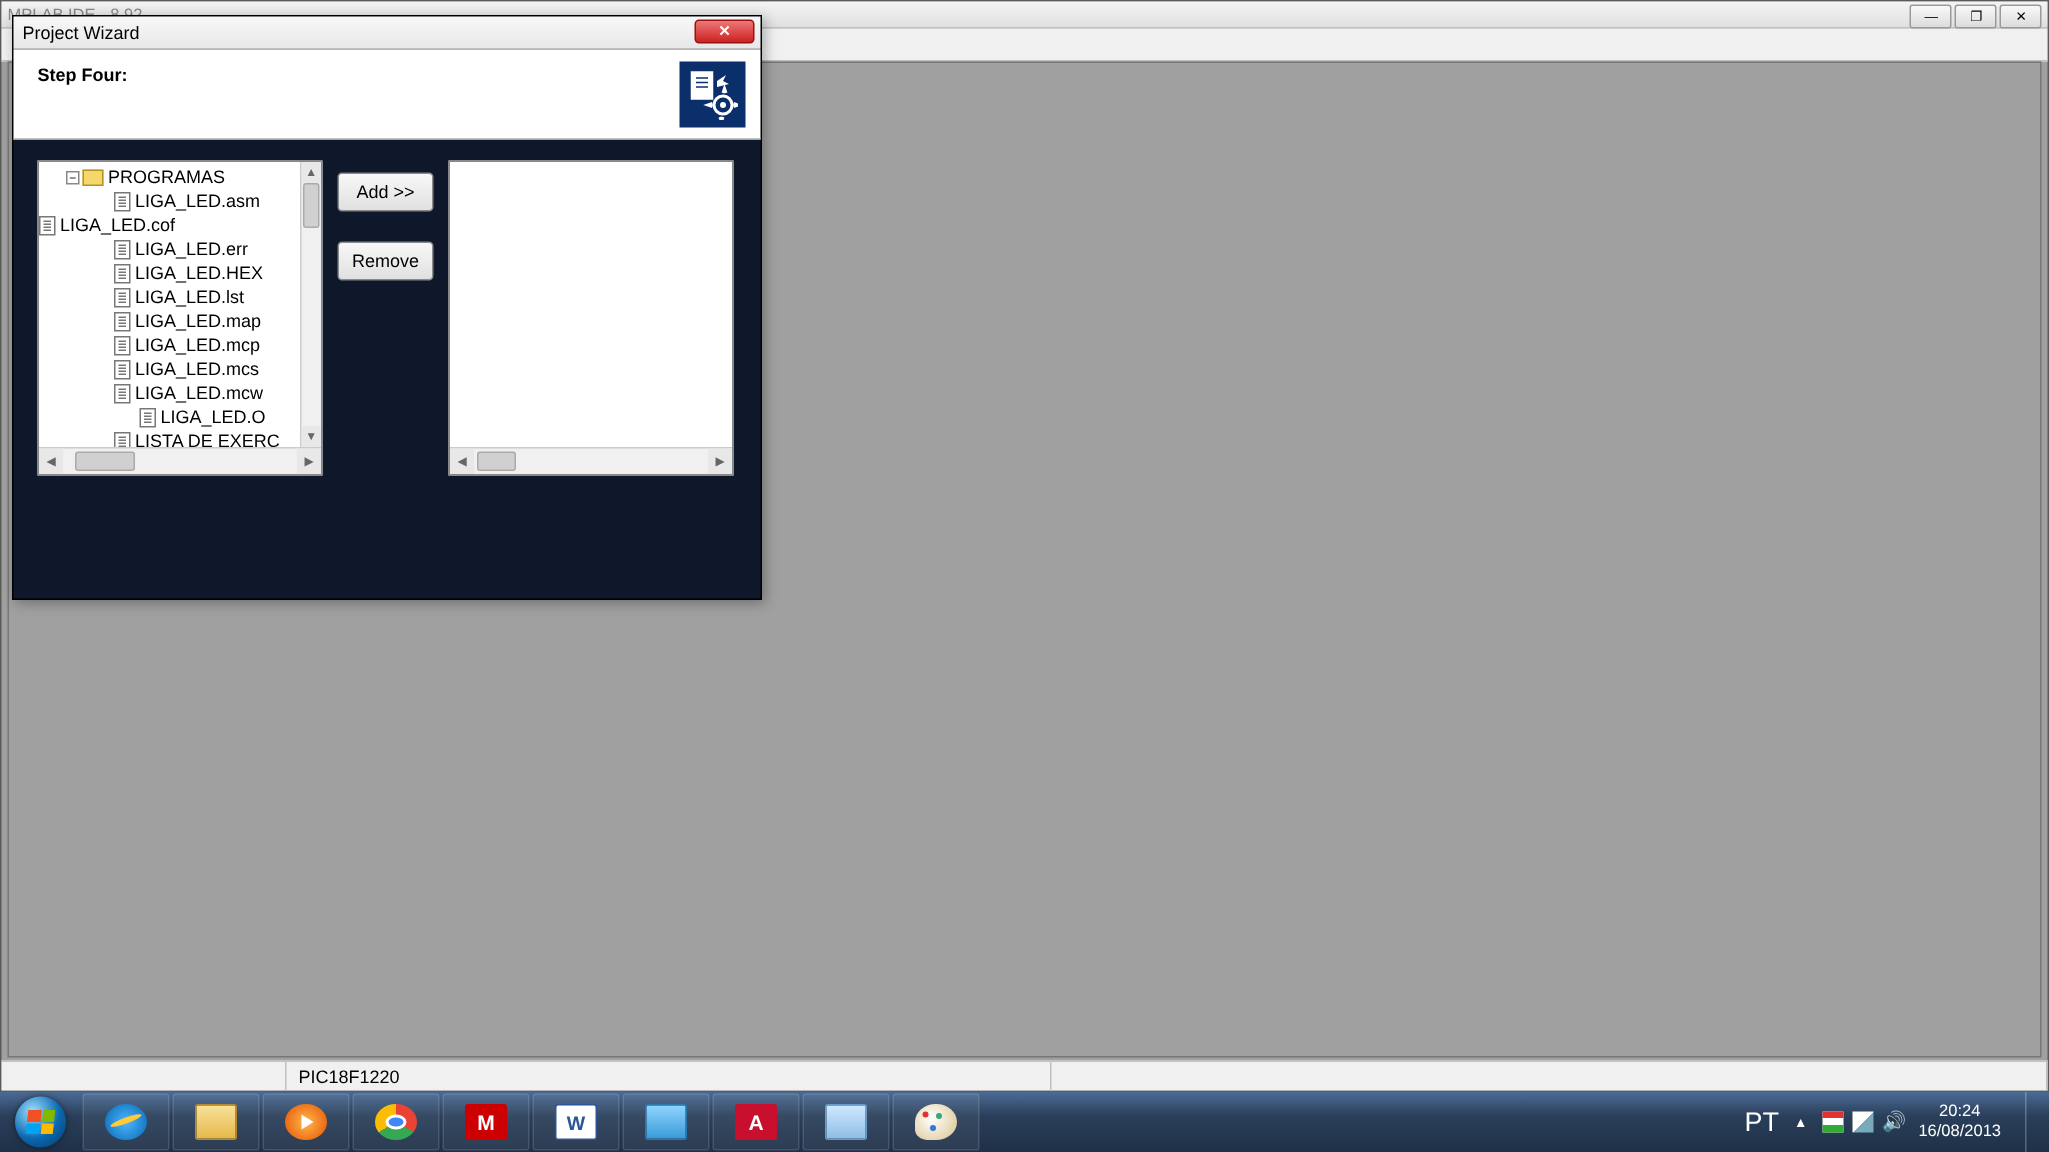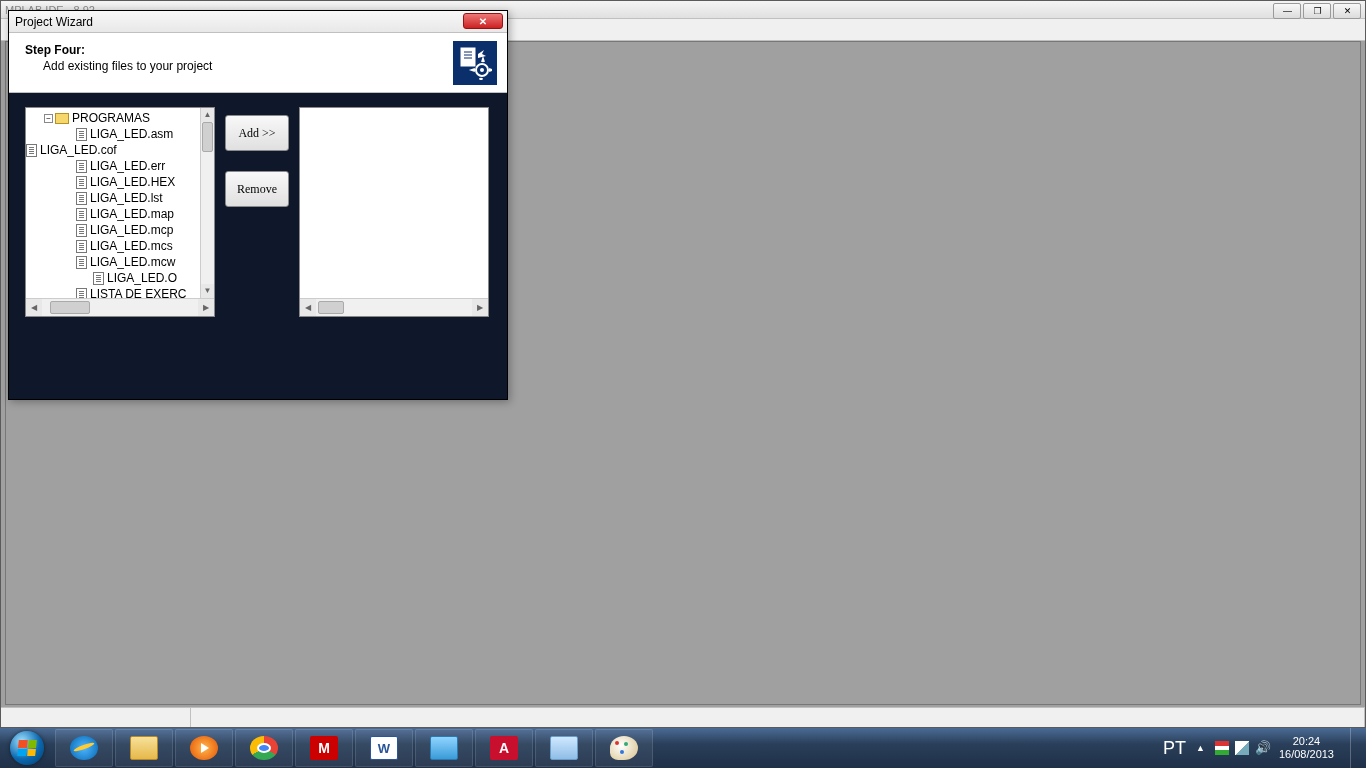--- a/index.html
+++ b/index.html
@@ -24,21 +24,21 @@
 .dlg-close { position: absolute; right: 4px; top: 2px; width: 40px; height: 16px; background: linear-gradient(#e77,#c22); border: 1px solid #911; border-radius: 3px; color: #fff; font-size: 10px; display: flex; align-items: center; justify-content: center; font-weight: bold; }
 .dlg-header { height: 60px; background: #fff; border-bottom: 1px solid #c0c0c0; padding: 10px 16px; position: relative; }
 .dlg-header .step { font-weight: bold; font-size: 12px; }
 .dlg-header .sub { font-size: 12px; margin-left: 18px; margin-top: 2px; }
 .dlg-hicon { position: absolute; right: 10px; top: 8px; width: 44px; height: 44px; background: #0b2f6b; display: flex; align-items: center; justify-content: center; }
 .dlg-body { padding: 14px 16px; position: relative; height: 260px; }
 .tree-box, .right-box { background: #fff; border: 1px solid #888; position: absolute; }
 .tree-box { left: 16px; top: 14px; width: 190px; height: 210px; }
 .right-box { left: 290px; top: 14px; width: 190px; height: 210px; }
 .middle-btns { position: absolute; left: 216px; top: 22px; width: 64px; display: flex; flex-direction: column; gap: 20px; }
-.btn { background: linear-gradient(#f8f8f8,#e0e0e0); border: 1px solid #8a8a8a; border-radius: 3px; font-size: 12px; height: 36px; display: flex; align-items: center; justify-content: center; cursor: default; font-family: Liberation Serif, serif; }
+.btn { background: linear-gradient(#f8f8f8,#e0e0e0); border: 1px solid #8a8a8a; border-radius: 3px; font-size: 12px; height: 26px; display: flex; align-items: center; justify-content: center; cursor: default; }
 .btn.focus { border: 1px solid #2a7ac0; box-shadow: 0 0 3px #5ab0ff; }
 .dlg-footer { position: absolute; left: 0; right: 0; bottom: 10px; display: flex; justify-content: flex-end; gap: 6px; padding-right: 14px; }
 .dlg-footer .btn { width: 76px; }
 
 .tree-content { position: absolute; left: 0; top: 0; right: 14px; bottom: 18px; overflow: hidden; font-size: 12px; line-height: 16px; padding-top: 2px; }
 .tree-line { white-space: nowrap; display: flex; align-items: center; height: 16px; }
 .node-toggle { width: 9px; height: 9px; border: 1px solid #888; font-size: 8px; line-height: 7px; text-align: center; margin-right: 2px; background: #fff; }
 .folder-icon { width: 14px; height: 11px; background: #f6d76b; border: 1px solid #b89220; margin-right: 3px; display: inline-block; }
 .file-icon { width: 11px; height: 13px; background: #fff; border: 1px solid #777; margin-right: 3px; display: inline-block; position: relative; }
 .file-icon:before { content: ""; position: absolute; left: 2px; top: 2px; width: 5px; height: 1px; background: #777; box-shadow: 0 2px 0 #777, 0 4px 0 #777, 0 6px 0 #777; }
@@ -76,32 +76,32 @@
   </div>
   <div class="ide-ctrls">
     <div class="ide-ctrl">—</div>
     <div class="ide-ctrl">❐</div>
     <div class="ide-ctrl">✕</div>
   </div>
   <div class="ide-toolbar"></div>
   <div class="ide-workspace"></div>
   <div class="ide-status">
     <div class="cell first"></div>
+    <div class="cell second">PIC18F1220</div>
     <div class="cell" style="flex:1"></div>
   </div>
 </div>
 
 <div class="dialog">
   <div class="dlg-titlebar">
     <span>Project Wizard</span>
     <div class="dlg-close">✕</div>
   </div>
   <div class="dlg-header">
     <div class="step">Step Four:</div>
-    <div class="sub">Add existing files to your project</div>
     <div class="dlg-hicon">
       <svg width="34" height="34" viewBox="0 0 34 34">
         <rect x="3" y="2" width="14" height="18" fill="#fff" stroke="#fff" stroke-width="1"></rect>
         <line x1="6" y1="6" x2="14" y2="6" stroke="#0b2f6b"></line>
           <line x1="6" y1="9" x2="14" y2="9" stroke="#0b2f6b"></line>
           <line x1="6" y1="12" x2="14" y2="12" stroke="#0b2f6b"></line>
         <circle cx="24" cy="24" r="6" fill="none" stroke="#fff" stroke-width="2"></circle>
         <circle cx="24" cy="24" r="2" fill="#fff"></circle>
         <path d="M24 16 l1 -3 l1 3 M31 23 l3 1 l-3 1 M24 32 l-1 3 l-1 -3 M17 25 l-3 -1 l3 -1" stroke="#fff" stroke-width="2" fill="none"></path>
         <path d="M20 8 l6 -4 l-2 4 l4 2 l-8 2 z" fill="#fff"></path>

